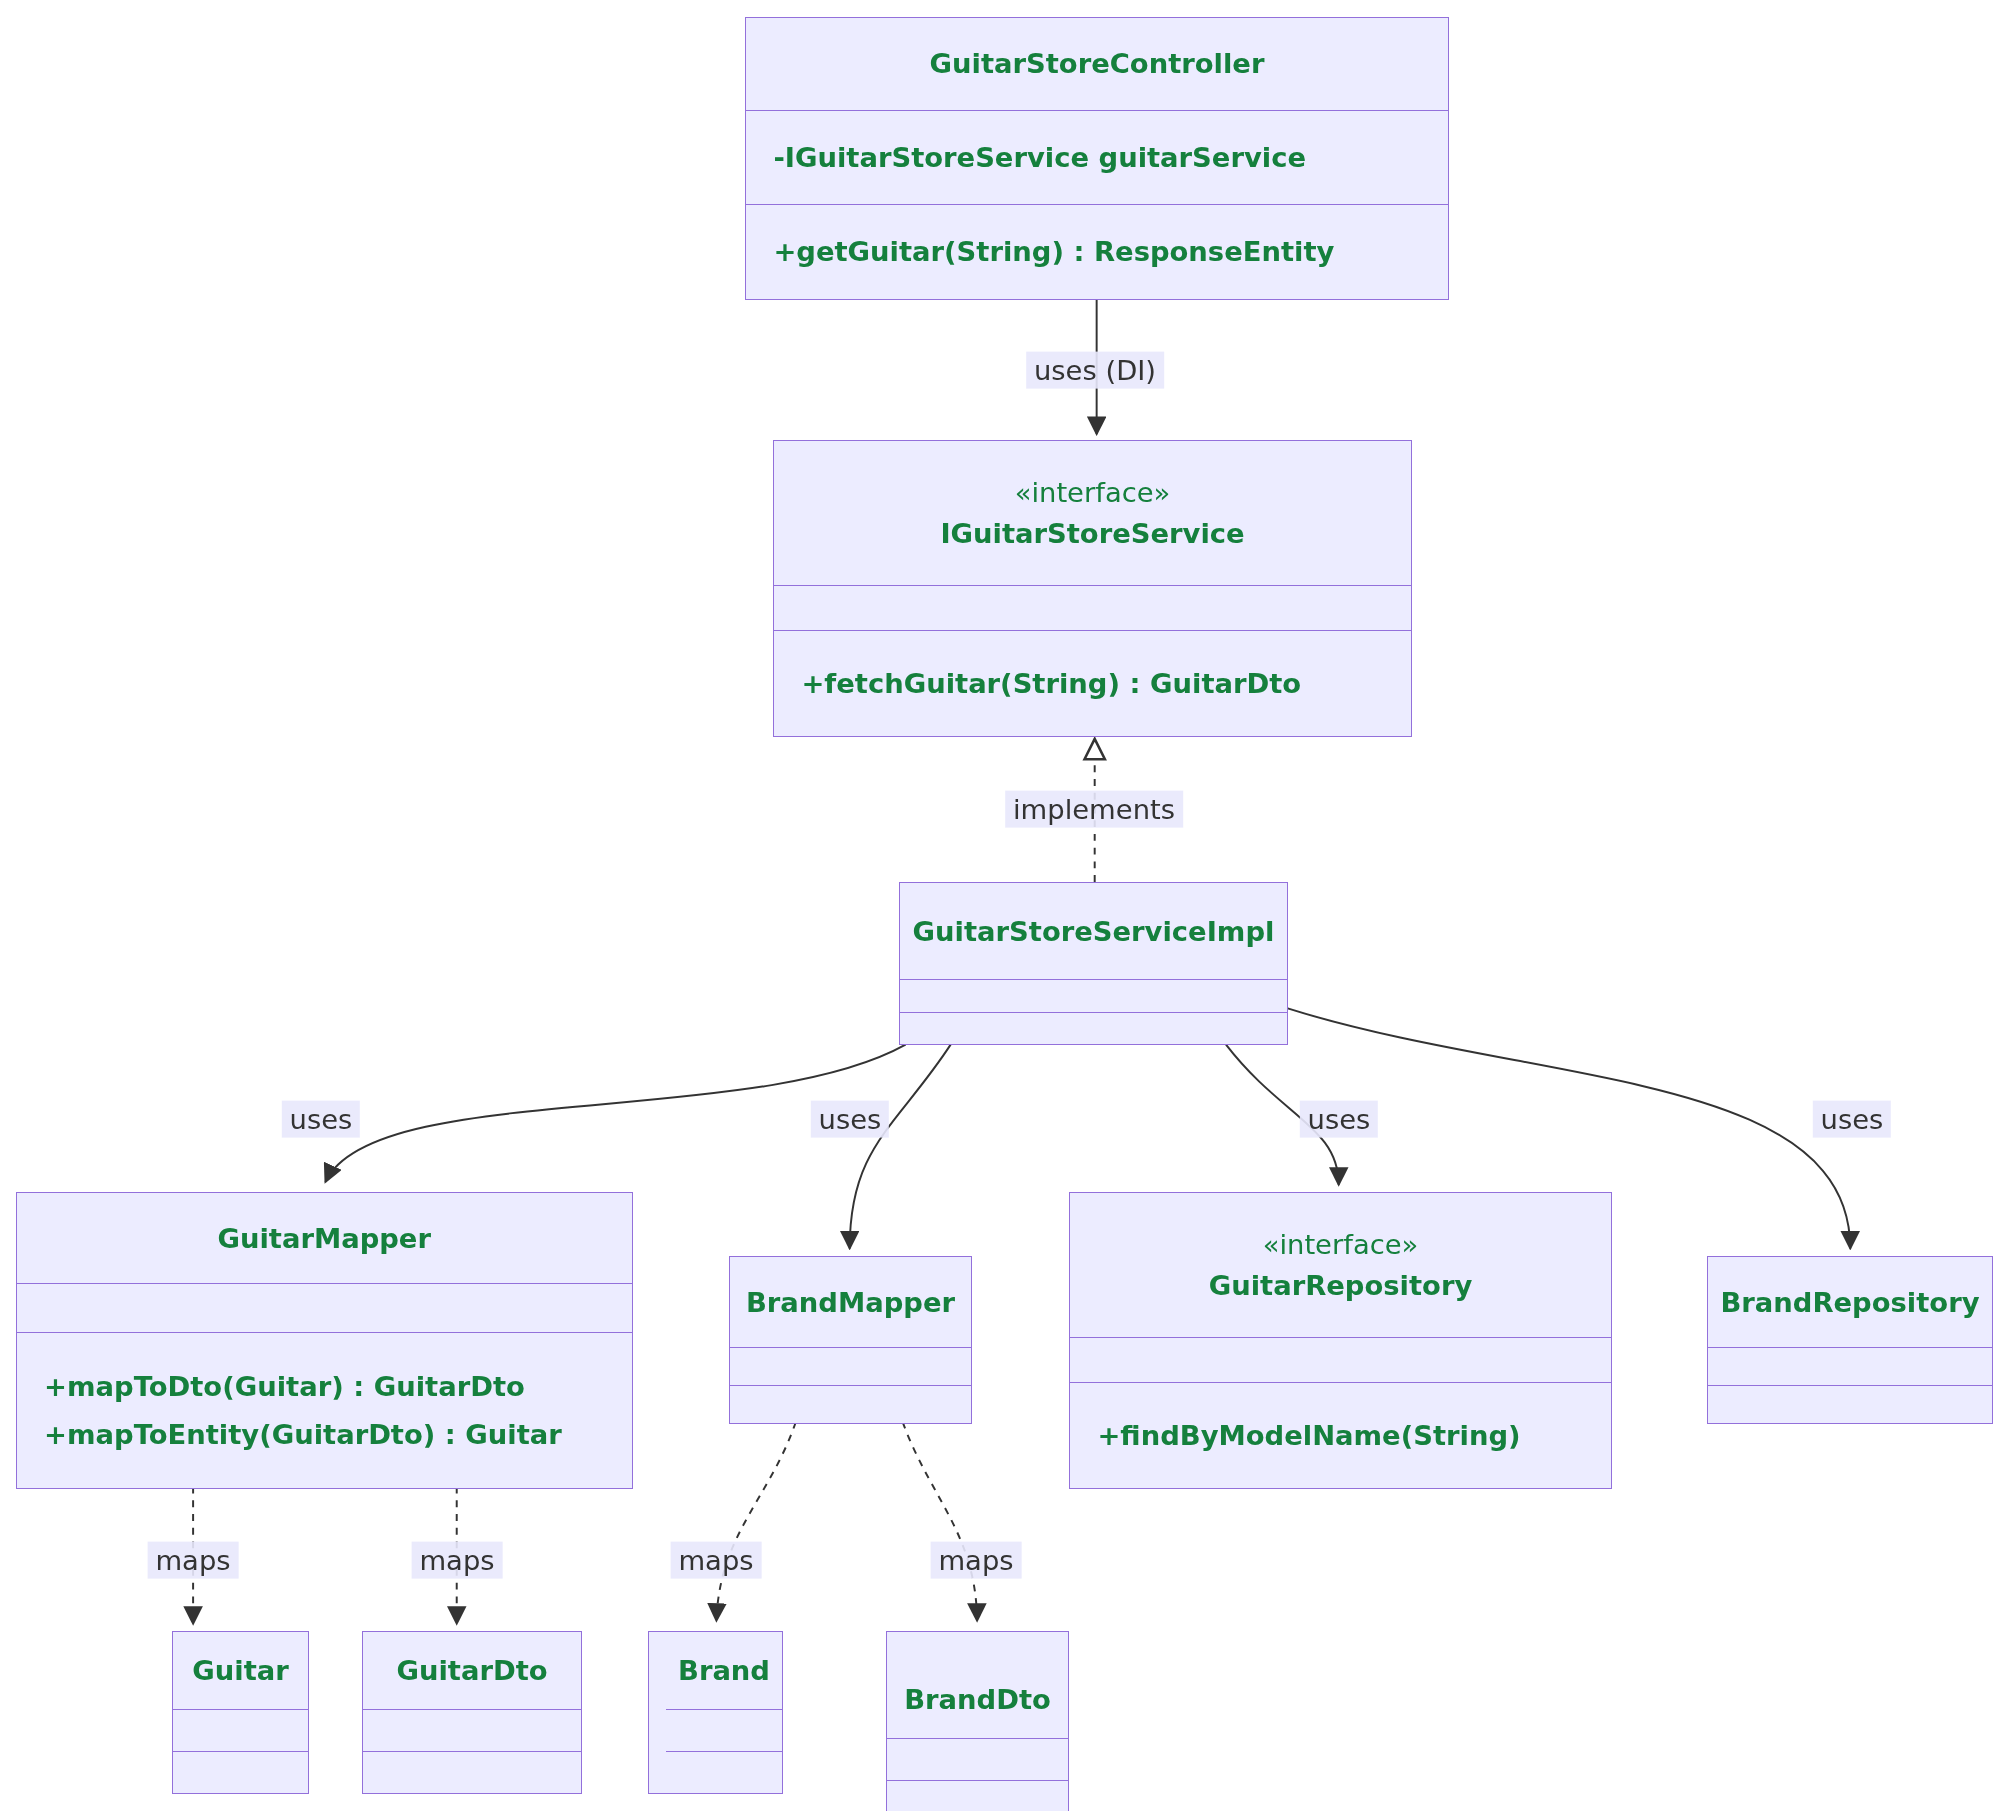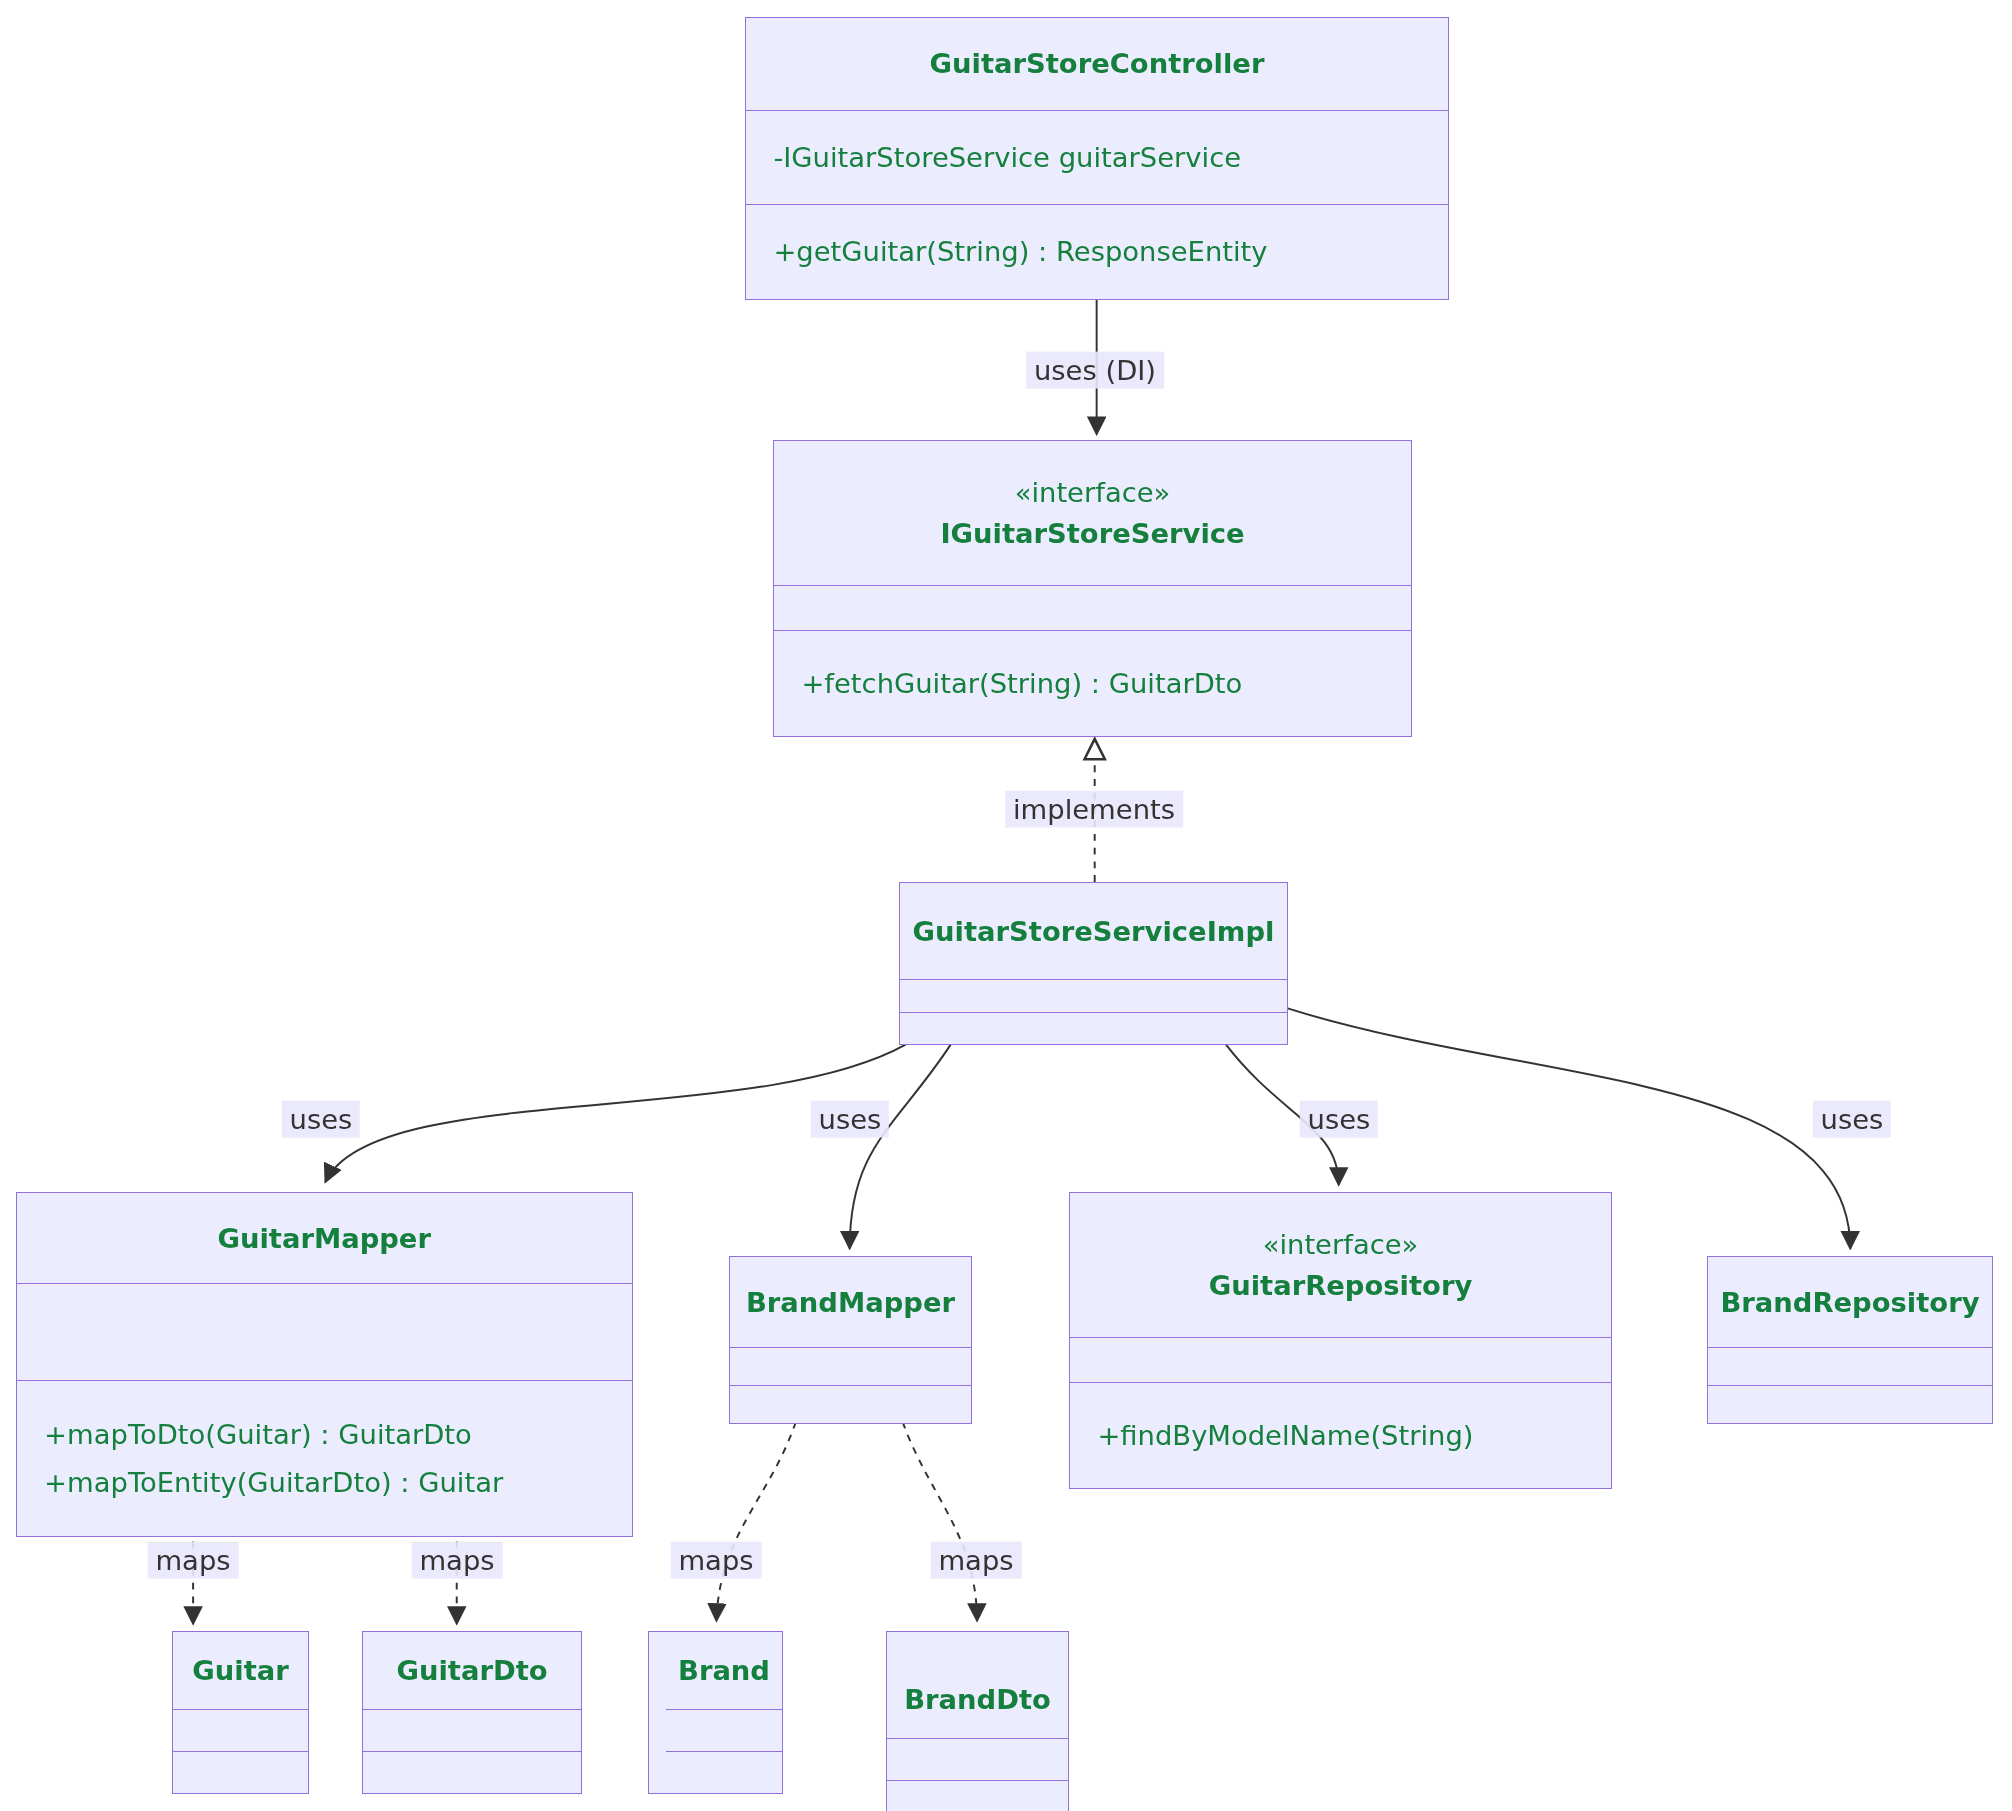--- a/index.html
+++ b/index.html
@@ -44,20 +44,21 @@
   .stereotype { font-weight: normal; }
   .cb-members {
     display: flex;
     flex-direction: column;
     justify-content: center;
     gap: 13.7px;
     padding: 0 27.4px;
     font-size: 27.4px;
     line-height: 35px;
     text-align: left;
+    font-weight: bold;
   }
   .edge-label {
     position: absolute;
     transform: translate(-50%, -50%);
     background: rgba(232, 232, 252, 0.9);
     padding: 2.9px 7.8px;
     font-size: 27.4px;
     color: #333333;
     white-space: nowrap;
     z-index: 5;
@@ -130,21 +131,21 @@
     </div>
     <div class="cb-sec" style="height:33px;"></div>
     <div class="cb-sec" style="height:32px;"></div>
   </div>
 
   <div class="classbox" style="left:15.7px;top:1192px;width:617px;">
     <div class="cb-sec cb-title" style="height:90px;">
       <div>GuitarMapper</div>
     </div>
     <div class="cb-sec" style="height:49px;"></div>
-    <div class="cb-sec cb-members" style="height:156px;margin-top:48px;">
+    <div class="cb-sec cb-members" style="height:156px;">
       <div>+mapToDto(Guitar) : GuitarDto</div>
       <div>+mapToEntity(GuitarDto) : Guitar</div>
     </div>
   </div>
 
   <div class="classbox" style="left:729px;top:1256px;width:243px;">
     <div class="cb-sec cb-title" style="height:90px;">
       <div>BrandMapper</div>
     </div>
     <div class="cb-sec" style="height:38px;"></div>

